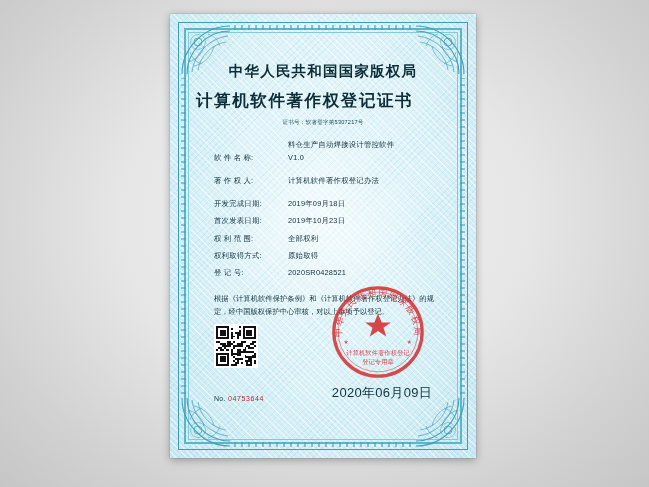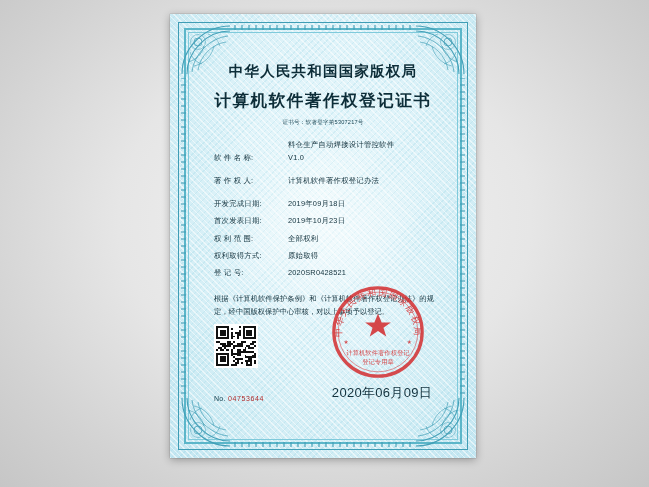--- a/index.html
+++ b/index.html
@@ -107,21 +107,20 @@
   .title-main {
     text-align: center;
     font-family: "DejaVu Serif", "Liberation Serif", serif;
     font-size: 14.5px;
     letter-spacing: 1.2px;
     color: #0d2d38;
     margin-top: 22px;
     font-weight: 700;
   }
   .title-sub {
-    text-align: center;
     font-family: "DejaVu Serif", "Liberation Serif", serif;
     font-size: 16.5px;
     letter-spacing: 1.6px;
     color: #0d2d38;
     margin-top: 9px;
     font-weight: 700;
   }
   .cert-no {
     text-align: center;
     font-size: 5.6px;

